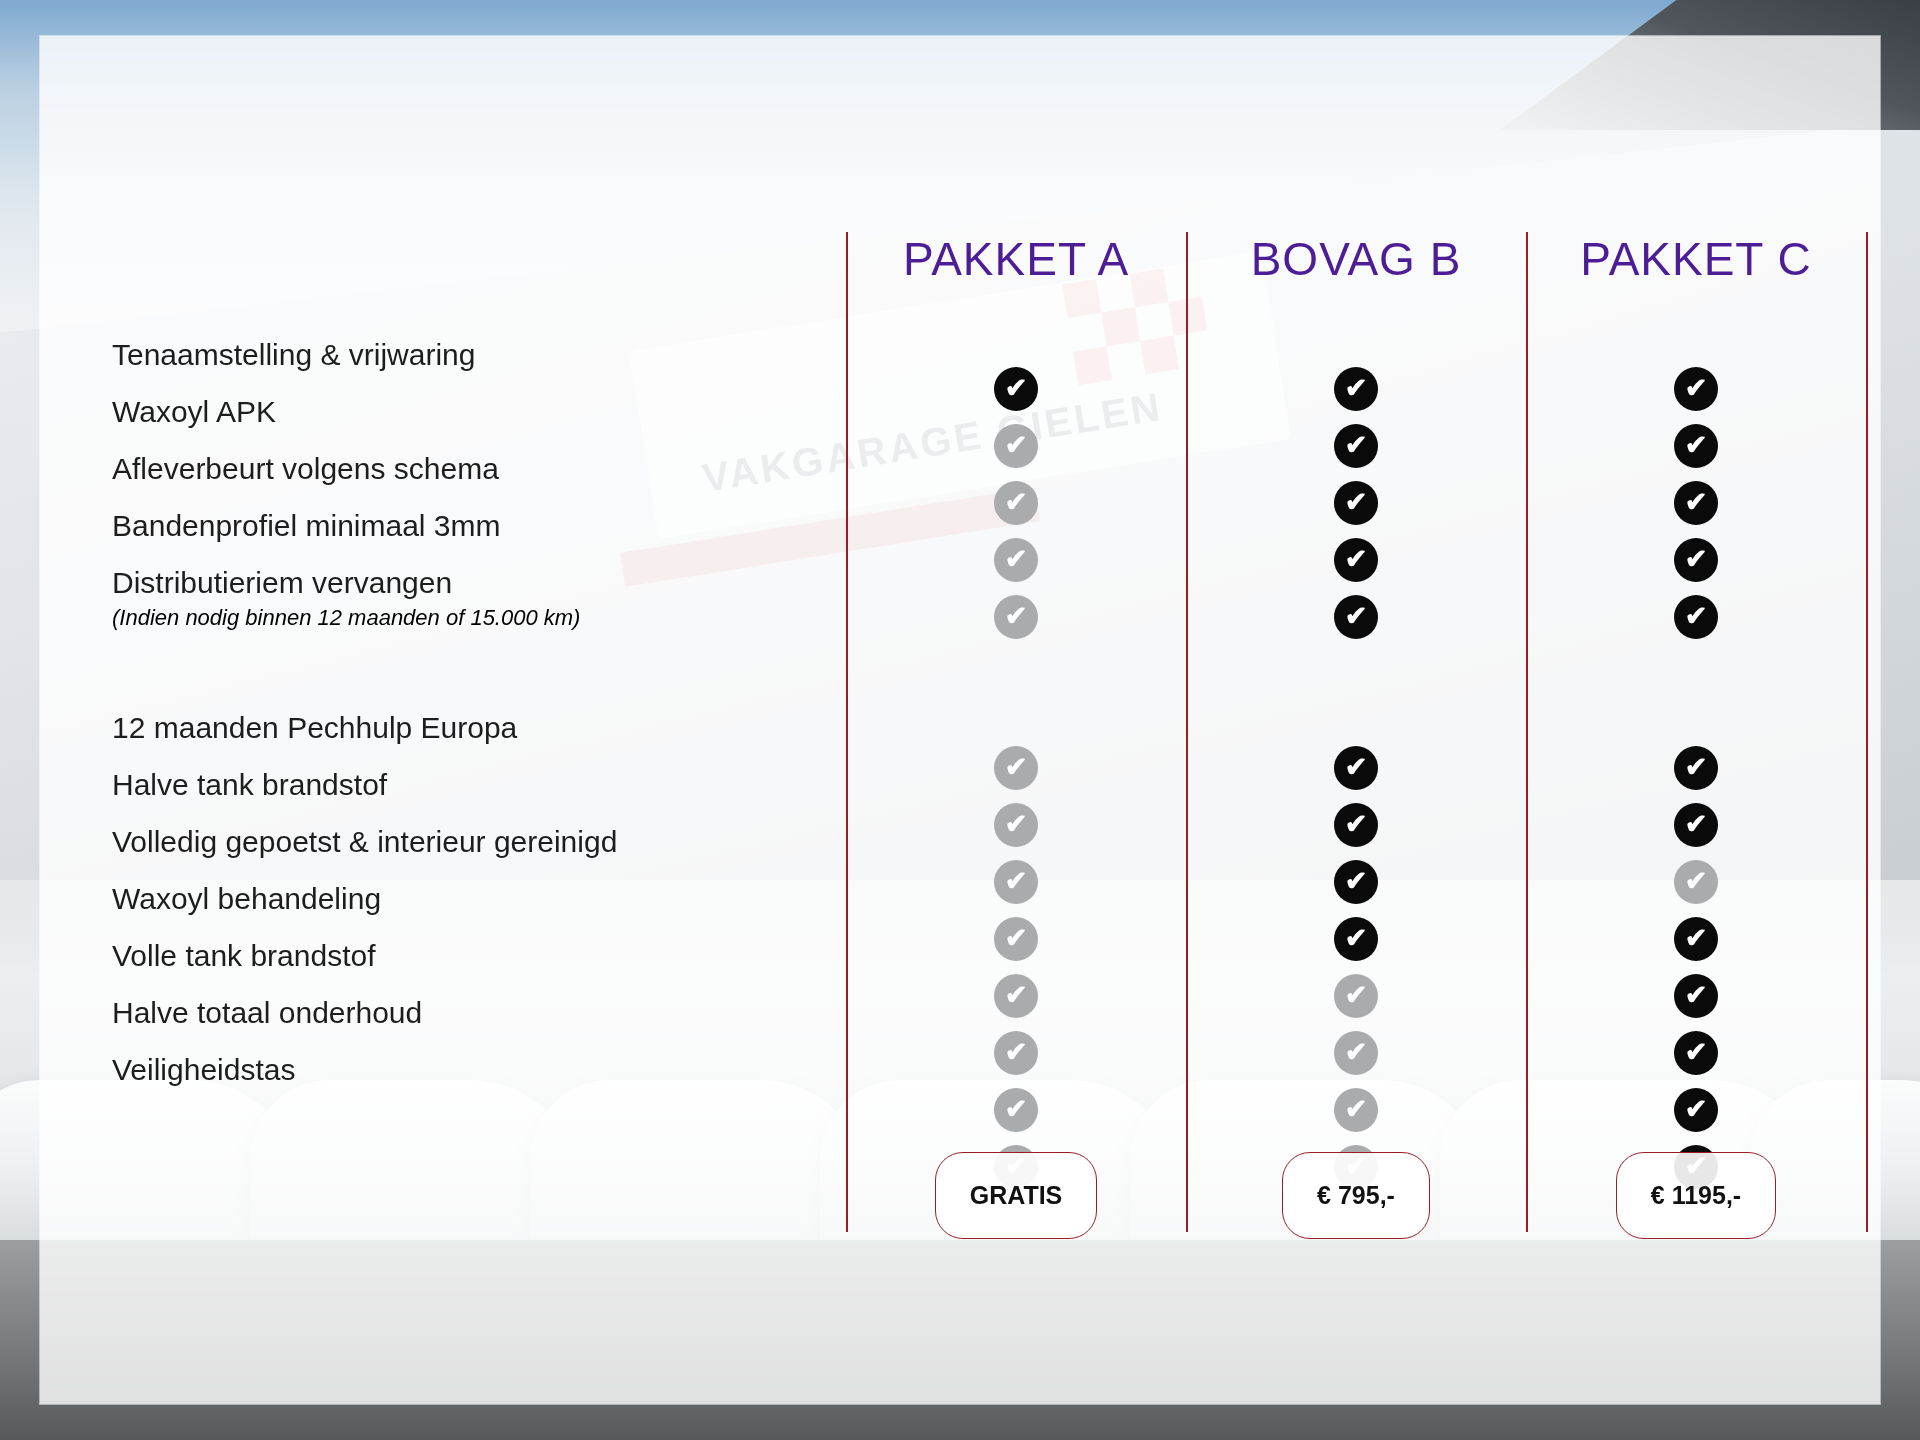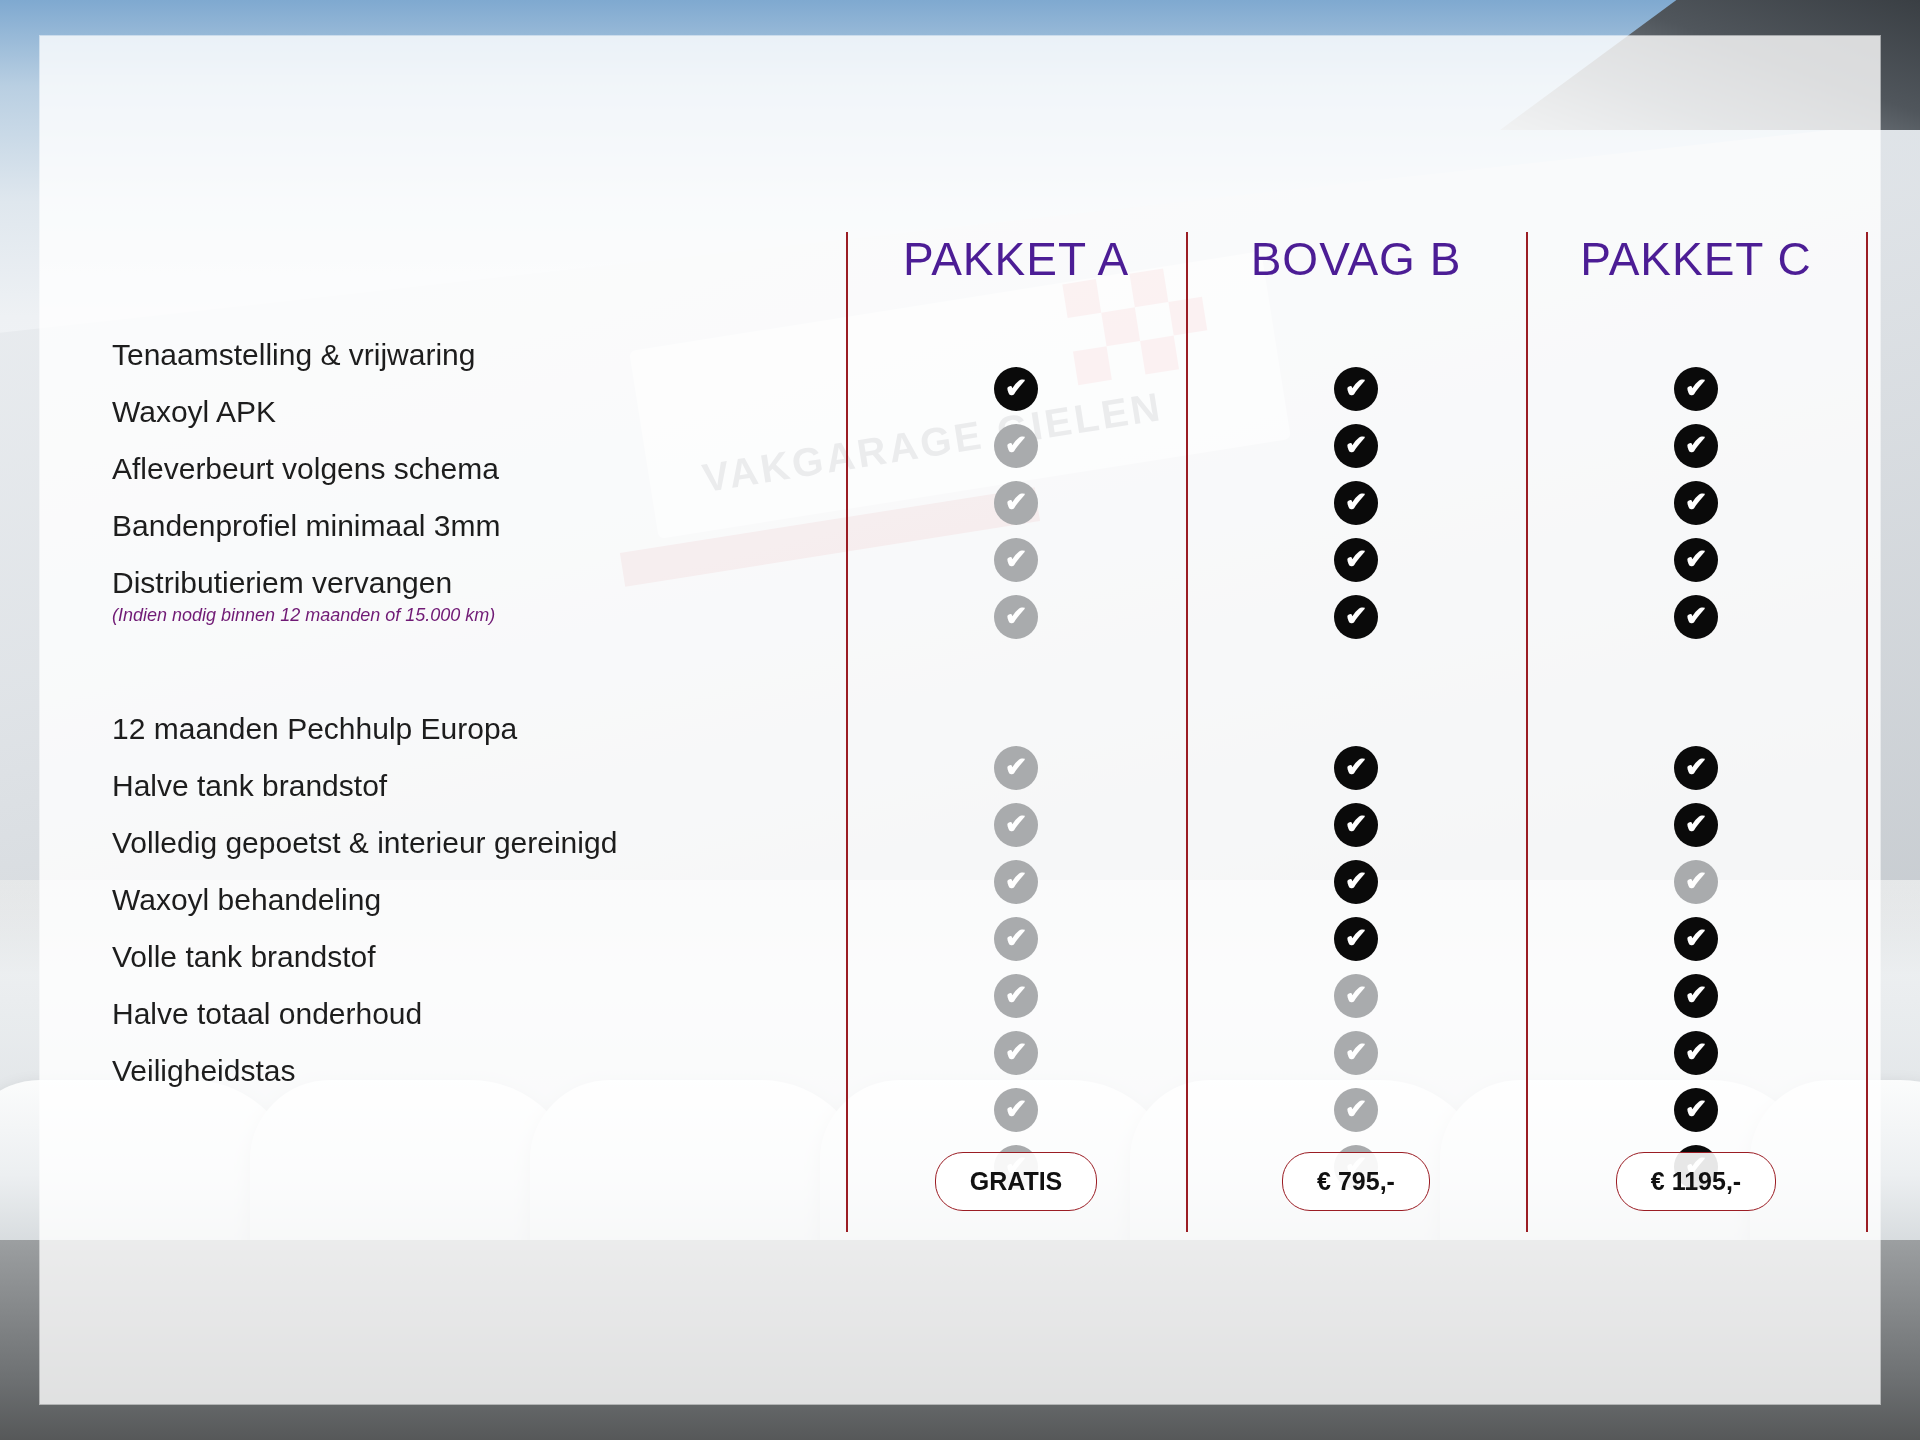--- a/index.html
+++ b/index.html
@@ -124,25 +124,25 @@
   }
   .feature-row {
     height: 57px;
     display: flex;
     align-items: center;
     font-size: 30px;
     color: #1d1d1d;
     white-space: nowrap;
   }
   .feature-note {
-    font-size: 18px;
+    font-size: 22px;
     font-style: italic;
-    color: #701a75;
+    color: #000000;
     margin-top: -6px;
-    margin-bottom: 18px;
+    margin-bottom: 12px;
     padding-left: 42px;
   }
   .feature-row .label { padding-left: 42px; }
   .group-gap { height: 56px; }
 
   .columns {
     position: absolute;
     left: 800px;
     top: 196px;
     width: 1060px;
@@ -211,21 +211,21 @@
   .price-wrap {
     position: absolute;
     top: 920px;
     width: 340px;
     display: flex;
     justify-content: center;
   }
   .price {
     border: 1px solid #9b1d24;
     border-radius: 28px;
-    padding: 14px 34px;
+    padding: 28px 34px;
     font-size: 25px;
     font-weight: 700;
     color: #111;
     background: rgba(255,255,255,0.9);
     white-space: nowrap;
   }
 </style>
 </head>
 <body>
 

